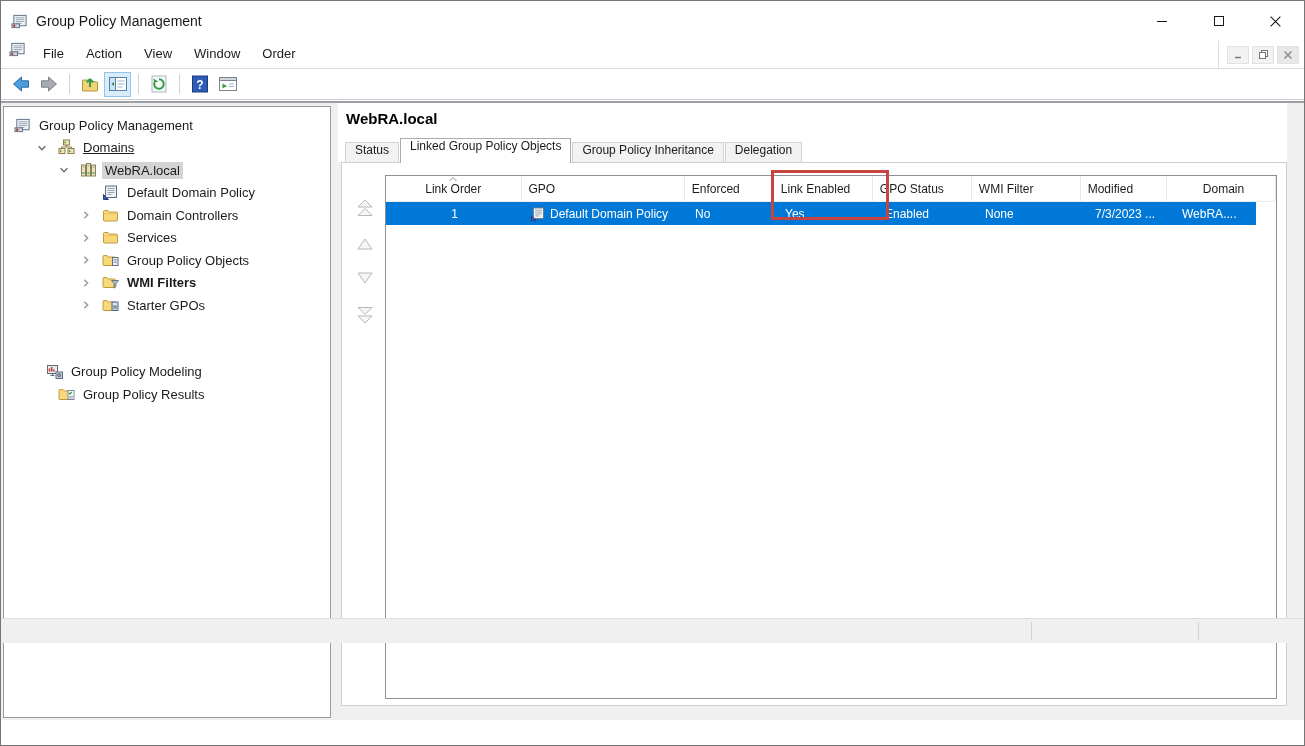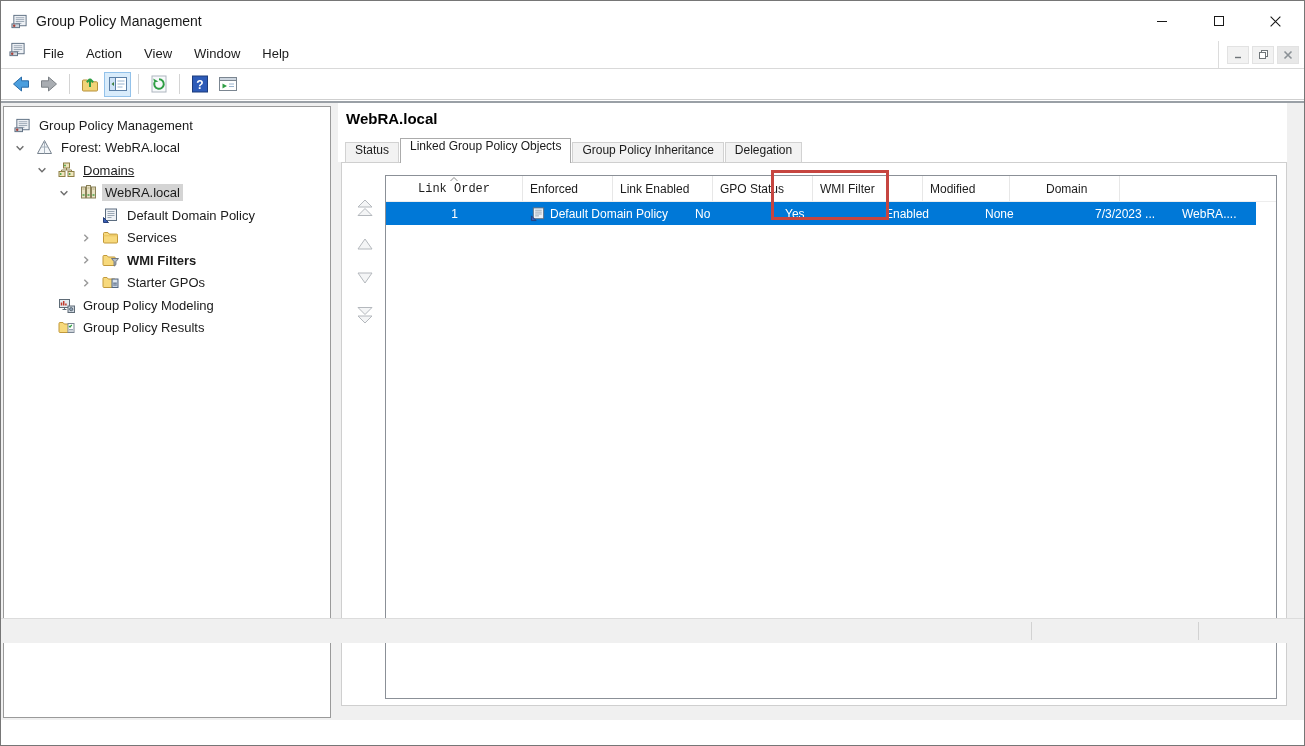--- a/index.html
+++ b/index.html
@@ -117,21 +117,21 @@
           <path d="M5 5h9 M5 7h9 M5 9h9 M5 11h6" stroke="#9aa7b4" fill="none"></path>
           <rect x="1" y="11.5" width="8" height="4" fill="#cfd6dd" stroke="#5c6d80"></rect>
           <circle cx="3.4" cy="13.5" r="1.3" fill="#a8433c"></circle>
         </svg>
       </span>
     <div class="menu-items" id="menu-items">
         <span class="menu-item">File</span>
         <span class="menu-item">Action</span>
         <span class="menu-item">View</span>
         <span class="menu-item">Window</span>
-        <span class="menu-item">Help</span>
+        <span class="menu-item">Order</span>
       </div>
     <div class="mdi-controls">
       <div class="mdi-btn">
         <svg width="10" height="10" viewBox="0 0 10 10">
             <path d="M2 7.5 H8" stroke="#6f7579" stroke-width="1.4"></path>
           </svg>
       </div>
       <div class="mdi-btn">
         <svg width="11" height="11" viewBox="0 0 11 11">
             <rect x="3.5" y="1.5" width="6" height="6" fill="#fff" stroke="#6f7579"></rect>
@@ -217,34 +217,20 @@
         <div class="tree-row" style="padding-left: 10px;">
           <span class="icn">
             <svg viewBox="0 0 18 18">
               <rect x="3" y="2.5" width="13" height="11" fill="#eef1f5" stroke="#5c6d80"></rect>
               <path d="M5 5h9 M5 7h9 M5 9h9 M5 11h6" stroke="#9aa7b4" fill="none"></path>
               <rect x="1" y="11.5" width="8" height="4" fill="#cfd6dd" stroke="#5c6d80"></rect>
               <circle cx="3.4" cy="13.5" r="1.3" fill="#a8433c"></circle>
             </svg>
           </span>
           <span class="tree-label">Group Policy Management</span>
-        </div>
-        <div class="tree-row" style="padding-left: 10px;">
-          <span class="chev-slot">
-            <svg width="12" height="12" viewBox="0 0 10 10">
-              <path d="M2.2 3.6 L5 6.4 L7.8 3.6" fill="none" stroke="#6d6d6d" stroke-width="1.2"></path>
-            </svg>
-          </span>
-          <span class="icn">
-            <svg viewBox="0 0 17 17">
-              <path d="M8.5 1.5 L15.5 14.5 H1.5 Z" fill="#f3f6f9" stroke="#77828e"></path>
-              <path d="M8.5 1.5 V14.5 M5 8 H12" stroke="#a5b0bb" fill="none"></path>
-            </svg>
-          </span>
-          <span class="tree-label">Forest: WebRA.local</span>
         </div>
         <div class="tree-row" style="padding-left: 32px; text-decoration: underline;">
           <span class="chev-slot">
             <svg width="12" height="12" viewBox="0 0 10 10">
               <path d="M2.2 3.6 L5 6.4 L7.8 3.6" fill="none" stroke="#6d6d6d" stroke-width="1.2"></path>
             </svg>
           </span>
           <span class="icn">
             <svg viewBox="0 0 17 17">
               <rect x="5.5" y="1" width="6" height="5" fill="#efe6bd" stroke="#8d7f45"></rect>
@@ -291,21 +277,50 @@
             <svg width="12" height="12" viewBox="0 0 10 10">
               <path d="M3.6 2.2 L6.4 5 L3.6 7.8" fill="none" stroke="#9a9a9a" stroke-width="1.2"></path>
             </svg>
           </span>
           <span class="icn">
             <svg viewBox="0 0 17 17">
               <path d="M1.5 4.5 q0-1 1-1 h3.4 l1.4 1.6 h7.2 q1 0 1 1 v6.9 q0 1-1 1 h-12 q-1 0-1-1 Z" fill="#f7d97c" stroke="#c2993a"></path>
               <path d="M1.5 6.8 H15.5" stroke="#e9c35f"></path>
             </svg>
           </span>
+          <span class="tree-label">Domain Controllers</span>
+        </div>
+        <div class="tree-row" style="padding-left: 76px;">
+          <span class="chev-slot">
+            <svg width="12" height="12" viewBox="0 0 10 10">
+              <path d="M3.6 2.2 L6.4 5 L3.6 7.8" fill="none" stroke="#9a9a9a" stroke-width="1.2"></path>
+            </svg>
+          </span>
+          <span class="icn">
+            <svg viewBox="0 0 17 17">
+              <path d="M1.5 4.5 q0-1 1-1 h3.4 l1.4 1.6 h7.2 q1 0 1 1 v6.9 q0 1-1 1 h-12 q-1 0-1-1 Z" fill="#f7d97c" stroke="#c2993a"></path>
+              <path d="M1.5 6.8 H15.5" stroke="#e9c35f"></path>
+            </svg>
+          </span>
           <span class="tree-label">Services</span>
+        </div>
+        <div class="tree-row" style="padding-left: 76px;">
+          <span class="chev-slot">
+            <svg width="12" height="12" viewBox="0 0 10 10">
+              <path d="M3.6 2.2 L6.4 5 L3.6 7.8" fill="none" stroke="#9a9a9a" stroke-width="1.2"></path>
+            </svg>
+          </span>
+          <span class="icn">
+            <svg viewBox="0 0 17 17">
+              <path d="M1 4.5 q0-1 1-1 h3 l1.3 1.5 h6 q1 0 1 1 v6.5 q0 1-1 1 h-10.3 q-1 0-1-1 Z" fill="#f7d97c" stroke="#c2993a"></path>
+              <rect x="10.5" y="5.5" width="5.5" height="8" fill="#eef1f5" stroke="#5c6d80"></rect>
+              <path d="M11.7 7.5h3 M11.7 9h3 M11.7 10.5h3" stroke="#9aa7b4"></path>
+            </svg>
+          </span>
+          <span class="tree-label">Group Policy Objects</span>
         </div>
         <div class="tree-row" style="padding-left: 76px; font-weight: bold;">
           <span class="chev-slot">
             <svg width="12" height="12" viewBox="0 0 10 10">
               <path d="M3.6 2.2 L6.4 5 L3.6 7.8" fill="none" stroke="#9a9a9a" stroke-width="1.2"></path>
             </svg>
           </span>
           <span class="icn">
             <svg viewBox="0 0 17 17">
               <path d="M1 4.5 q0-1 1-1 h3 l1.3 1.5 h6 q1 0 1 1 v6.5 q0 1-1 1 h-10.3 q-1 0-1-1 Z" fill="#f7d97c" stroke="#c2993a"></path>
@@ -323,21 +338,21 @@
           <span class="icn">
             <svg viewBox="0 0 17 17">
               <path d="M1 4.5 q0-1 1-1 h3 l1.3 1.5 h6 q1 0 1 1 v6.5 q0 1-1 1 h-10.3 q-1 0-1-1 Z" fill="#f7d97c" stroke="#c2993a"></path>
               <rect x="10" y="5" width="6" height="8.5" fill="#c9d4e2" stroke="#54667f"></rect>
               <rect x="11.2" y="6.5" width="3.6" height="1.2" fill="#eef2f7"></rect>
               <path d="M11.2 9.2h3.6 M11.2 11h3.6" stroke="#54667f"></path>
             </svg>
           </span>
           <span class="tree-label">Starter GPOs</span>
         </div>
-        <div class="tree-row" style="padding-left: 32px;">
+        <div class="tree-row" style="padding-left: 20px; margin-top: 44px;">
           <span class="chev-slot"></span>
           <span class="icn">
             <svg viewBox="0 0 17 17">
               <rect x="1.5" y="2.5" width="10" height="8" fill="#e5eaef" stroke="#5f6b76"></rect>
               <path d="M3.5 8.5 v-3 M5.7 8.5 v-4.5 M7.9 8.5 v-2" stroke="#c0392b" stroke-width="1.5"></path>
               <path d="M4.5 12.5 h4 M6.5 10.5 v2" stroke="#5f6b76"></path>
               <rect x="10" y="9" width="6.5" height="6.5" fill="#cdd6e0" stroke="#5f6b76"></rect>
               <circle cx="13.2" cy="12.2" r="1.6" fill="#8ea3b8" stroke="#5f6b76"></circle>
             </svg>
           </span>
@@ -394,25 +409,28 @@
             </div>
             <div class="ord-btn">
               <span style="line-height: 0;"><svg width="22" height="20" viewBox="0 0 22 20">
                   <path d="M11 10.5 L4 3.5 H18 Z" fill="#f4f5f6" stroke="#b4b8bd"></path>
                   <path d="M11 19 L4 12 H18 Z" fill="#f4f5f6" stroke="#b4b8bd"></path>
                 </svg></span>
             </div>
           </div>
         <div class="gpo-table" id="gpo-table">
             <div class="thead">
-              <div class="th center" style="width: 137px; font-family: Liberation Mono, monospace;">
+              <div class="th center" style="width: 137px;">
                 <span class="sort"><svg width="9" height="6" viewBox="0 0 9 6">
                     <path d="M1 5 L4.5 1.5 L8 5" fill="none" stroke="#8a8a8a"></path>
                   </svg></span>
                 <span>Link Order</span>
+              </div>
+              <div class="th" style="width: 165px;">
+                <span>GPO</span>
               </div>
               <div class="th" style="width: 90px;">
                 <span>Enforced</span>
               </div>
               <div class="th" style="width: 100px;">
                 <span>Link Enabled</span>
               </div>
               <div class="th" style="width: 100px;">
                 <span>GPO Status</span>
               </div>

